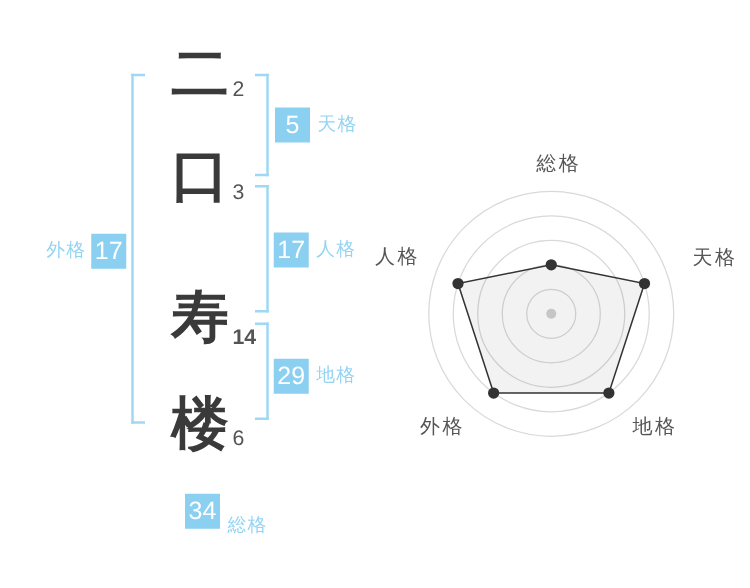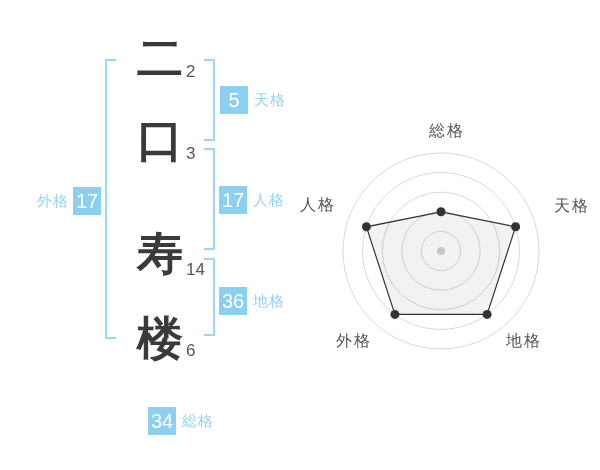--- a/index.html
+++ b/index.html
@@ -32,53 +32,53 @@
   .badge{
     position:absolute;width:28px;height:28px;background:#8bd0f1;color:#ffffff;
     font-size:20px;line-height:28px;text-align:center;
   }
   .badge-label{
     position:absolute;font-size:15px;line-height:16px;color:#93d4f3;letter-spacing:1px;white-space:nowrap;
   }
   .b-tenkaku{left:220px;top:86px;}   .l-tenkaku{left:254px;top:92px;}
   .b-jinkaku{left:219px;top:186px;}  .l-jinkaku{left:253px;top:192px;}
   .b-chikaku{left:219px;top:287px;}  .l-chikaku{left:253px;top:293px;}
-  .b-soukaku{left:148px;top:407px;}  .l-soukaku{left:182px;top:413px;}
+  .b-soukaku{left:148px;top:395px;}  .l-soukaku{left:182px;top:413px;}
   .b-gaikaku{left:73px;top:187px;}   .l-gaikaku{left:36px;top:193px;width:33px;text-align:right;}
   
   #radar{position:absolute;left:0;top:0;}
 </style>
 </head>
 <body>
 
 <div class="canvas">
 
   <div id="name-area">
       <div class="kchar" style="top: 34px;">二</div>
       <div class="stroke-num" style="top: 62px;">2</div>
       <div class="kchar" style="top: 116px;">口</div>
       <div class="stroke-num" style="top: 144px;">3</div>
       <div class="kchar" style="top: 229px;">寿</div>
-      <div class="stroke-num" style="top: 260px;">14</div>
+      <div class="stroke-num" style="top: 260px; font-weight: bold;">14</div>
       <div class="kchar" style="top: 314px;">楼</div>
       <div class="stroke-num" style="top: 341px;">6</div>
     </div>
 
   <div class="bracket bracket-left"></div>
   <div class="bracket bracket-right br-tenkaku"></div>
   <div class="bracket bracket-right br-jinkaku"></div>
   <div class="bracket bracket-right br-chikaku"></div>
 
   <div class="badge b-tenkaku">5</div>
   <div class="badge-label l-tenkaku">天格</div>
 
   <div class="badge b-jinkaku">17</div>
   <div class="badge-label l-jinkaku">人格</div>
 
-  <div class="badge b-chikaku">36</div>
+  <div class="badge b-chikaku">29</div>
   <div class="badge-label l-chikaku">地格</div>
 
   <div class="badge b-soukaku">34</div>
   <div class="badge-label l-soukaku">総格</div>
 
   <div class="badge-label l-gaikaku">外格</div>
   <div class="badge b-gaikaku">17</div>
 
   <svg id="radar" width="600" height="470" viewBox="0 0 600 470">
       <circle cx="441" cy="251" r="19.6" fill="none" stroke="#d9d9d9" stroke-width="1"></circle>

